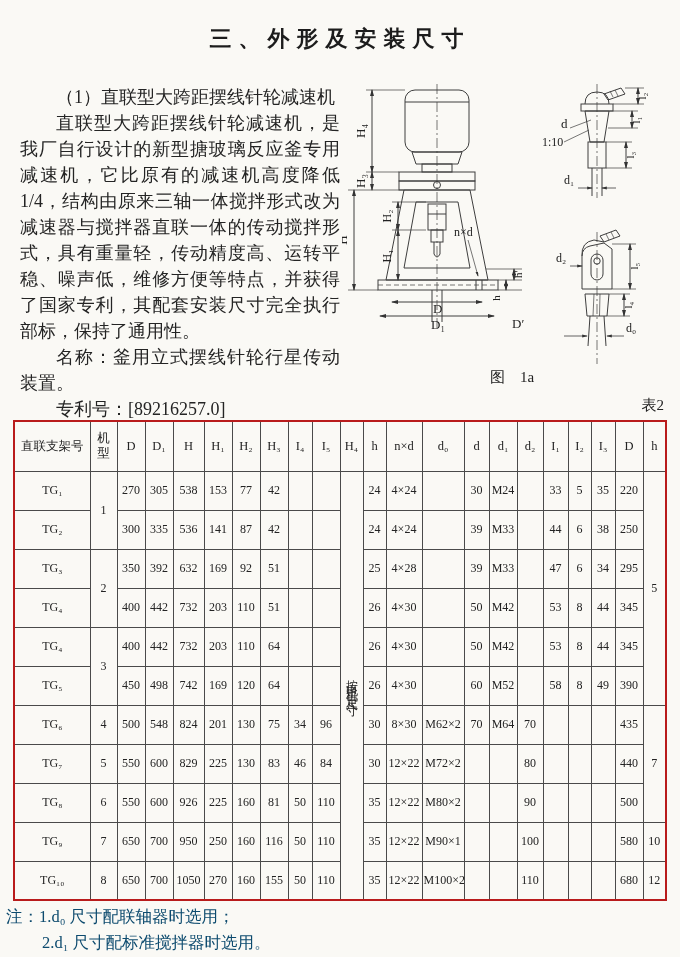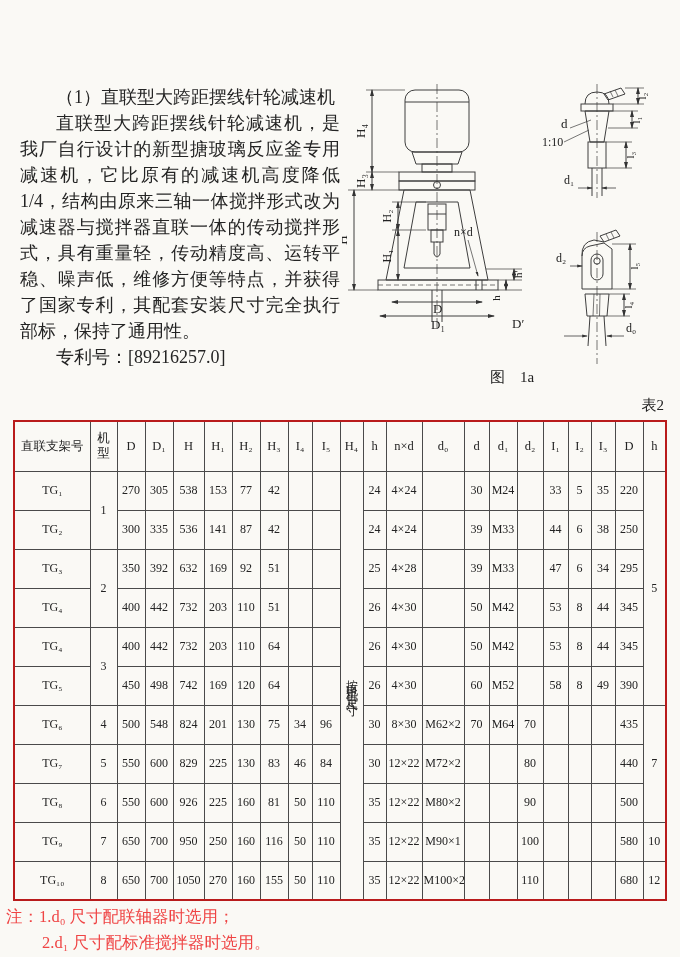--- a/index.html
+++ b/index.html
@@ -34,33 +34,35 @@
     overflow:hidden;white-space:nowrap;
   }
   table.dim thead tr{height:50px;}
   table.dim tbody tr{height:39px;}
   table.dim th{font-size:12.5px;line-height:15px;white-space:normal;}
   td.vcell{
     writing-mode:vertical-rl;text-orientation:upright;
     letter-spacing:5px;font-size:12px;white-space:normal;padding:4px 0;
   }
   .notes{
-    position:absolute;left:6px;top:904px;font-size:16.5px;line-height:26px;color:#ef4444;
+    position:absolute;left:6px;top:904px;font-size:16.5px;line-height:26px;color:#0c4a6e;
   }
   .notes .n2{padding-left:36px;}
 </style>
 </head>
 <body>
 
 <div class="page">
 
+  <div class="doc-title">三、外形及安装尺寸</div>
 
   <div class="text-col">
     <p class="indent">（1）直联型大跨距摆线针轮减速机</p>
     <p class="indent">直联型大跨距摆线针轮减速机，是我厂自行设计的新型搪玻璃反应釜专用减速机，它比原有的减速机高度降低 1/4，结构由原来三轴一体搅拌形式改为减速器与搅拌器直联一体的传动搅拌形式，具有重量轻，传动精度高、运转平稳、噪声低，维修方便等特点，并获得了国家专利，其配套安装尺寸完全执行部标，保持了通用性。</p>
+    <p class="indent">名称：釜用立式摆线针轮行星传动装置。</p>
     <p class="indent">专利号：[89216257.0]</p>
   </div>
 
   <div class="figure-wrap">
     <svg width="332" height="312" viewBox="0 0 332 312">
       <defs>
         <marker id="ah" markerWidth="7" markerHeight="6" refX="6" refY="2" orient="auto-start-reverse">
           <path d="M0,0 L7,2 L0,4 Z" fill="#333"></path>
         </marker>
       </defs>

